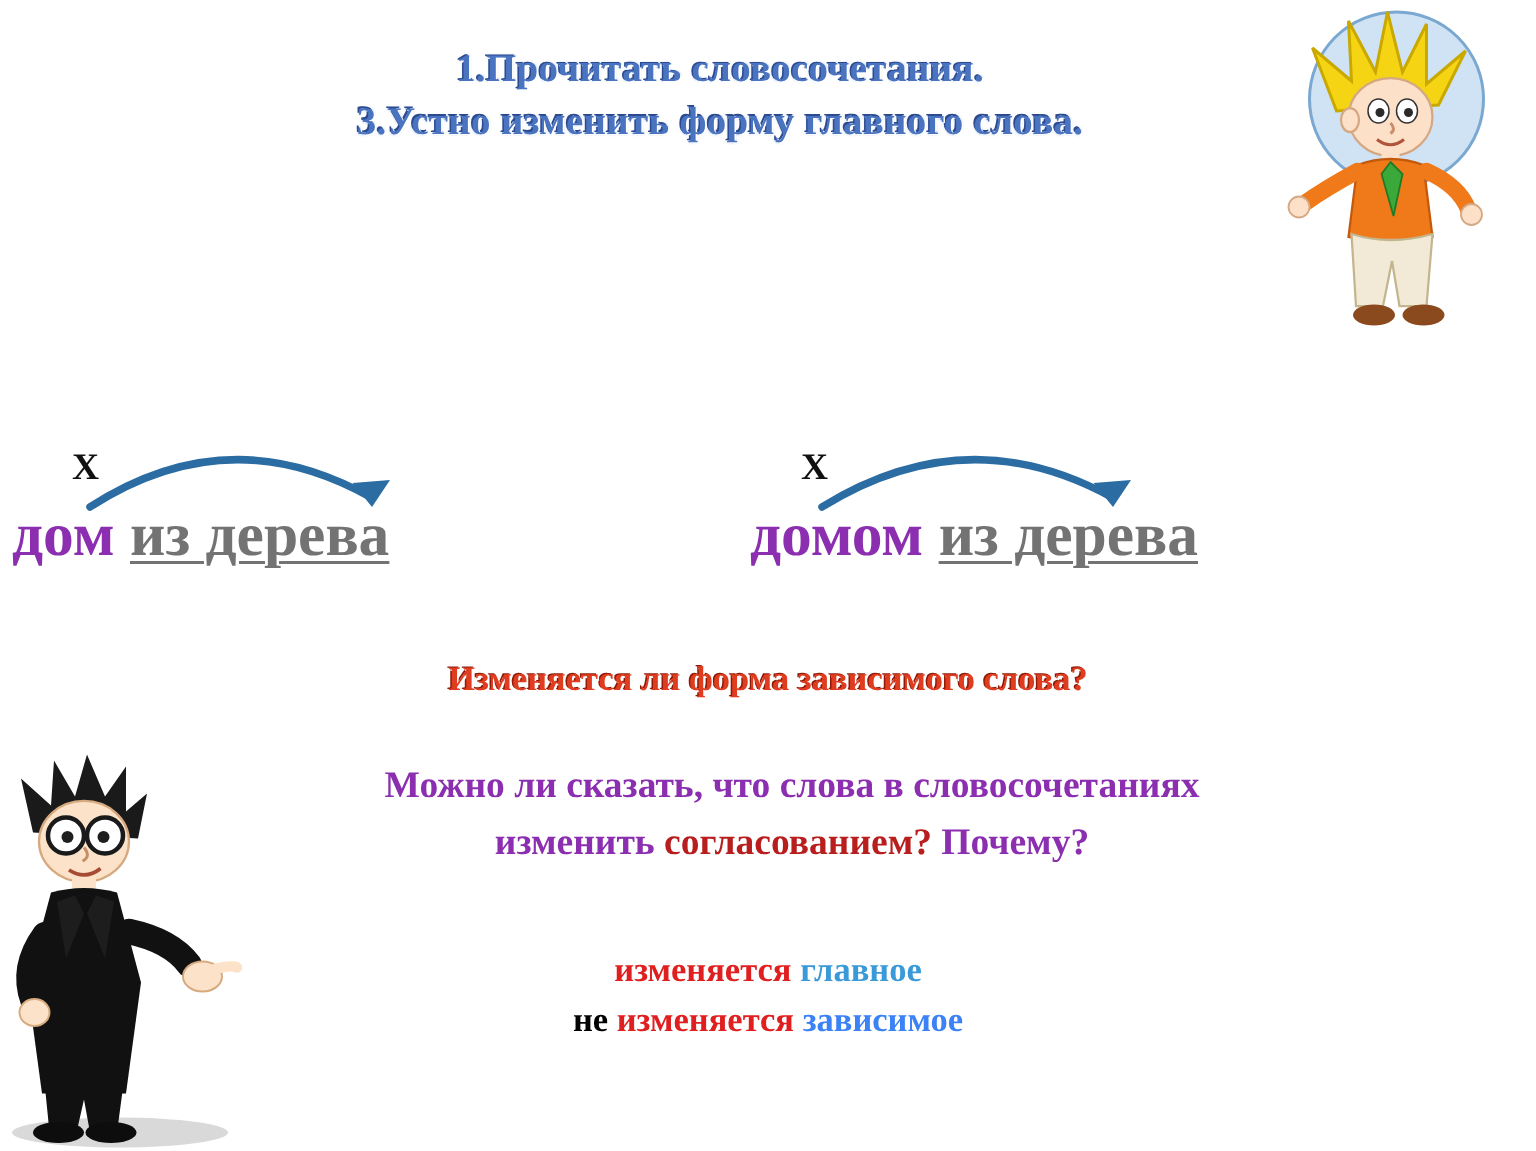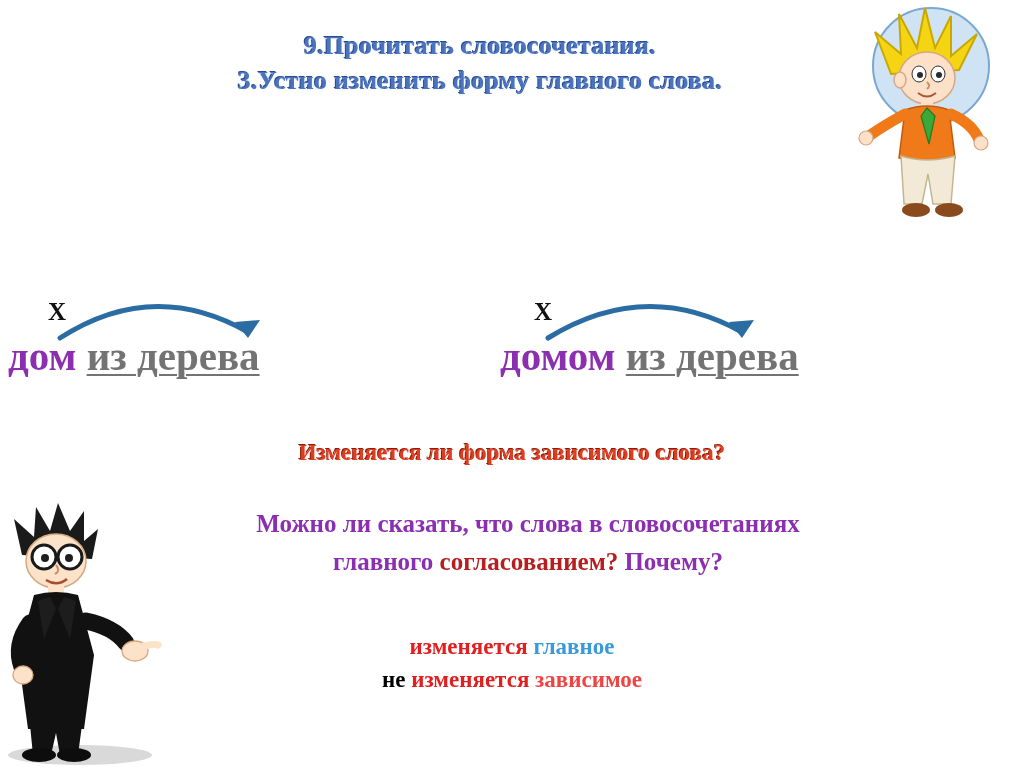--- a/index.html
+++ b/index.html
@@ -147,38 +147,38 @@
     line-height: 1.45;
   }
   .answers .ans-line {
     font-family: "Liberation Serif", serif;
     font-weight: bold;
     font-size: 23px;
   }
   .a-red   { color: #e02020; }
   .a-blue  { color: #3a9ad9; }
   .a-black { color: #000000; }
-  .a-green { color: #ef4444; }
+  .a-green { color: #3b82f6; }
 
   
   .professor {
     position: absolute;
     left: 0;
     bottom: 0;
     width: 190px;
     height: 270px;
   }
 </style>
 </head>
 <body>
 
 <div class="slide">
 
   <div class="instructions">
-    <div class="line">9.Прочитать словосочетания.</div>
+    <div class="line">1.Прочитать словосочетания.</div>
     <div class="line">3.Устно изменить форму главного слова.</div>
   </div>
 
   <div class="boy">
     <svg width="165" height="230" viewBox="0 0 165 230" xmlns="http://www.w3.org/2000/svg">
 
       <ellipse cx="92" cy="62" rx="58" ry="58" fill="#cfe3f5" stroke="#7aa8d0" stroke-width="2"></ellipse>
 
       <polygon points="52,70 36,28 62,50 60,10 78,44 86,4 96,44 112,12 112,52 138,30 120,66" fill="#f5d513" stroke="#c9a800" stroke-width="2"></polygon>
 
@@ -238,21 +238,21 @@
       </div>
     </div>
 
   </div>
 
   <div class="question1">Изменяется ли форма зависимого слова?</div>
 
   <div class="question2">
     <div class="q2line">Можно ли сказать, что слова в словосочетаниях</div>
     <div class="q2line">
-      <span>главного</span>
+      <span>изменить</span>
       <span class="q2-accent">согласованием?</span>
       <span>Почему?</span>
     </div>
   </div>
 
   <div class="answers">
     <div class="ans-line">
       <span class="a-red">изменяется</span>
       <span class="a-blue">главное</span>
     </div>

